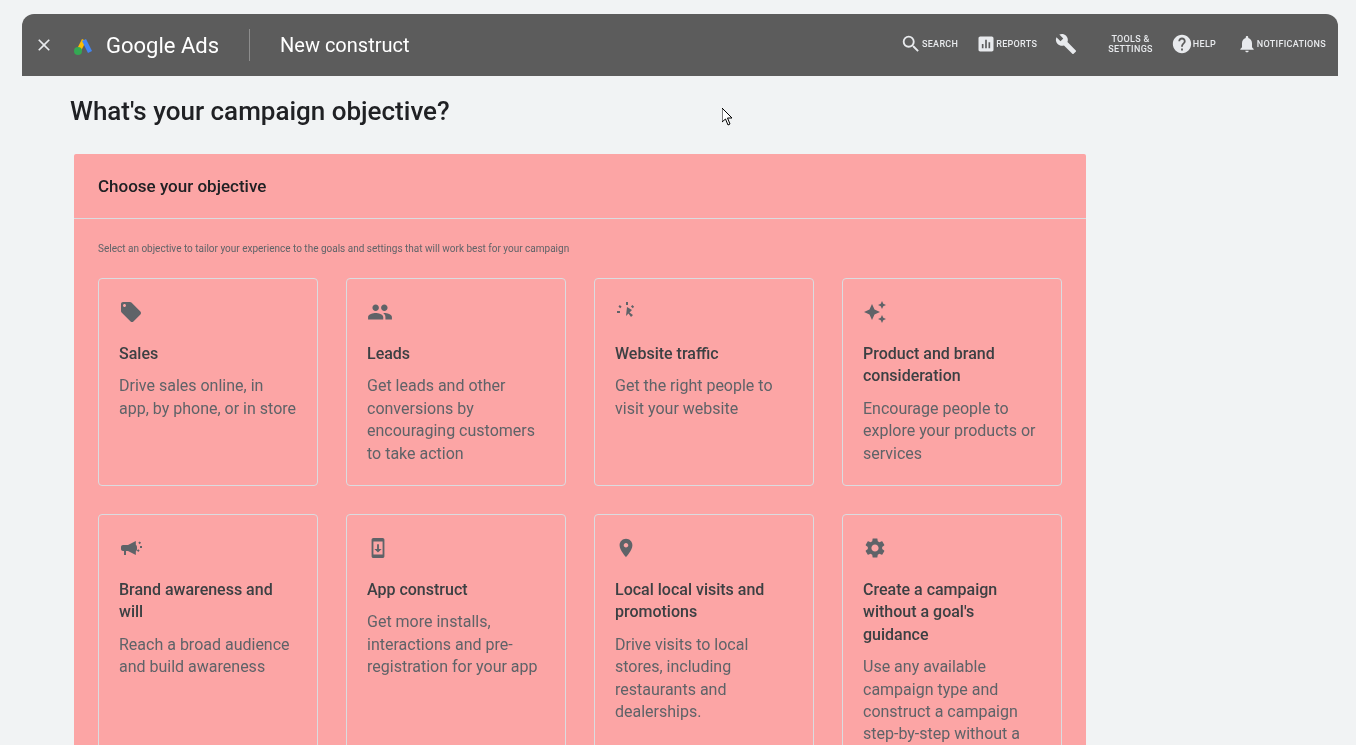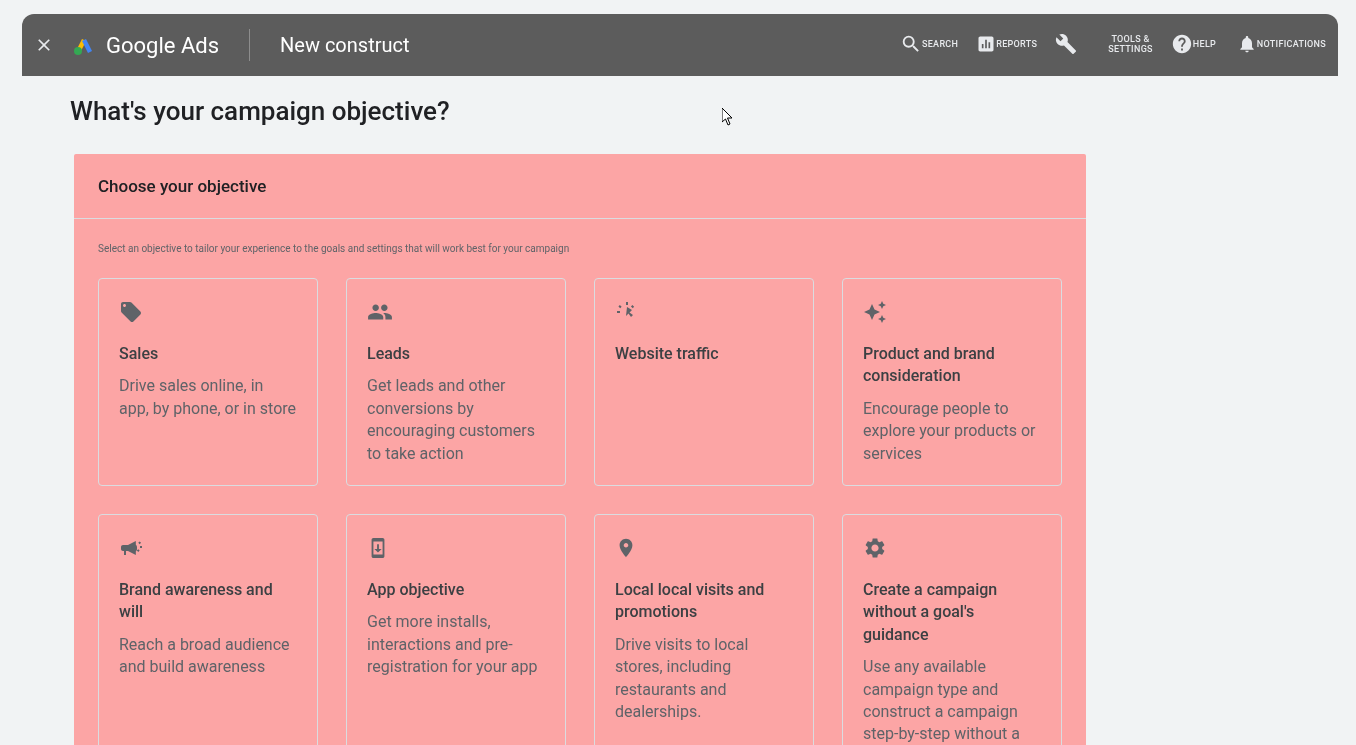--- a/index.html
+++ b/index.html
@@ -259,20 +259,21 @@
           <div class="objective-desc">Get leads and other conversions by encouraging customers to take action</div>
         </div>
 
         <div class="objective-card">
           <div class="objective-icon">
             <svg width="24" height="24" viewBox="0 0 24 24" fill="currentColor">
                 <path d="M11 2v3h2V2h-2zm6.36 3.05l-1.41 1.41 1.79 1.79 1.41-1.41-1.79-1.79zM4.85 5.05L3.44 6.46l1.79 1.79 1.41-1.41-1.79-1.79zM12 7l-1 9 2.5-2.5L16 17l2-2-3.5-2.5L17 10l-5-3zM2 11v2h3v-2H2z"></path>
               </svg>
           </div>
           <div class="objective-title">Website traffic</div>
+          <div class="objective-desc">Get the right people to visit your website</div>
         </div>
 
         <div class="objective-card">
           <div class="objective-icon">
             <svg width="24" height="24" viewBox="0 0 24 24" fill="currentColor">
                 <path d="M19 9l1.25-2.75L23 5l-2.75-1.25L19 1l-1.25 2.75L15 5l2.75 1.25L19 9zm-7.5.5L9 4 6.5 9.5 1 12l5.5 2.5L9 20l2.5-5.5L17 12l-5.5-2.5zM19 15l-1.25 2.75L15 19l2.75 1.25L19 23l1.25-2.75L23 19l-2.75-1.25L19 15z"></path>
               </svg>
           </div>
           <div class="objective-title">Product and brand consideration</div>
           <div class="objective-desc">Encourage people to explore your products or services</div>
@@ -287,21 +288,21 @@
           <div class="objective-title">Brand awareness and will</div>
           <div class="objective-desc">Reach a broad audience and build awareness</div>
         </div>
 
         <div class="objective-card">
           <div class="objective-icon">
             <svg width="22" height="22" viewBox="0 0 24 24" fill="currentColor">
                 <path d="M17 1H7c-1.1 0-2 .9-2 2v18c0 1.1.9 2 2 2h10c1.1 0 2-.9 2-2V3c0-1.1-.9-2-2-2zm0 18H7V5h10v14zm-5-2l4-4h-3V8h-2v5H8l4 4z"></path>
               </svg>
           </div>
-          <div class="objective-title">App objective</div>
+          <div class="objective-title">App construct</div>
           <div class="objective-desc">Get more installs, interactions and pre-registration for your app</div>
         </div>
 
         <div class="objective-card">
           <div class="objective-icon">
             <svg width="22" height="22" viewBox="0 0 24 24" fill="currentColor">
                 <path d="M12 2C8.13 2 5 5.13 5 9c0 5.25 7 13 7 13s7-7.75 7-13c0-3.87-3.13-7-7-7zm0 9.5c-1.38 0-2.5-1.12-2.5-2.5s1.12-2.5 2.5-2.5 2.5 1.12 2.5 2.5-1.12 2.5-2.5 2.5z"></path>
               </svg>
           </div>
           <div class="objective-title">Local local visits and promotions</div>

